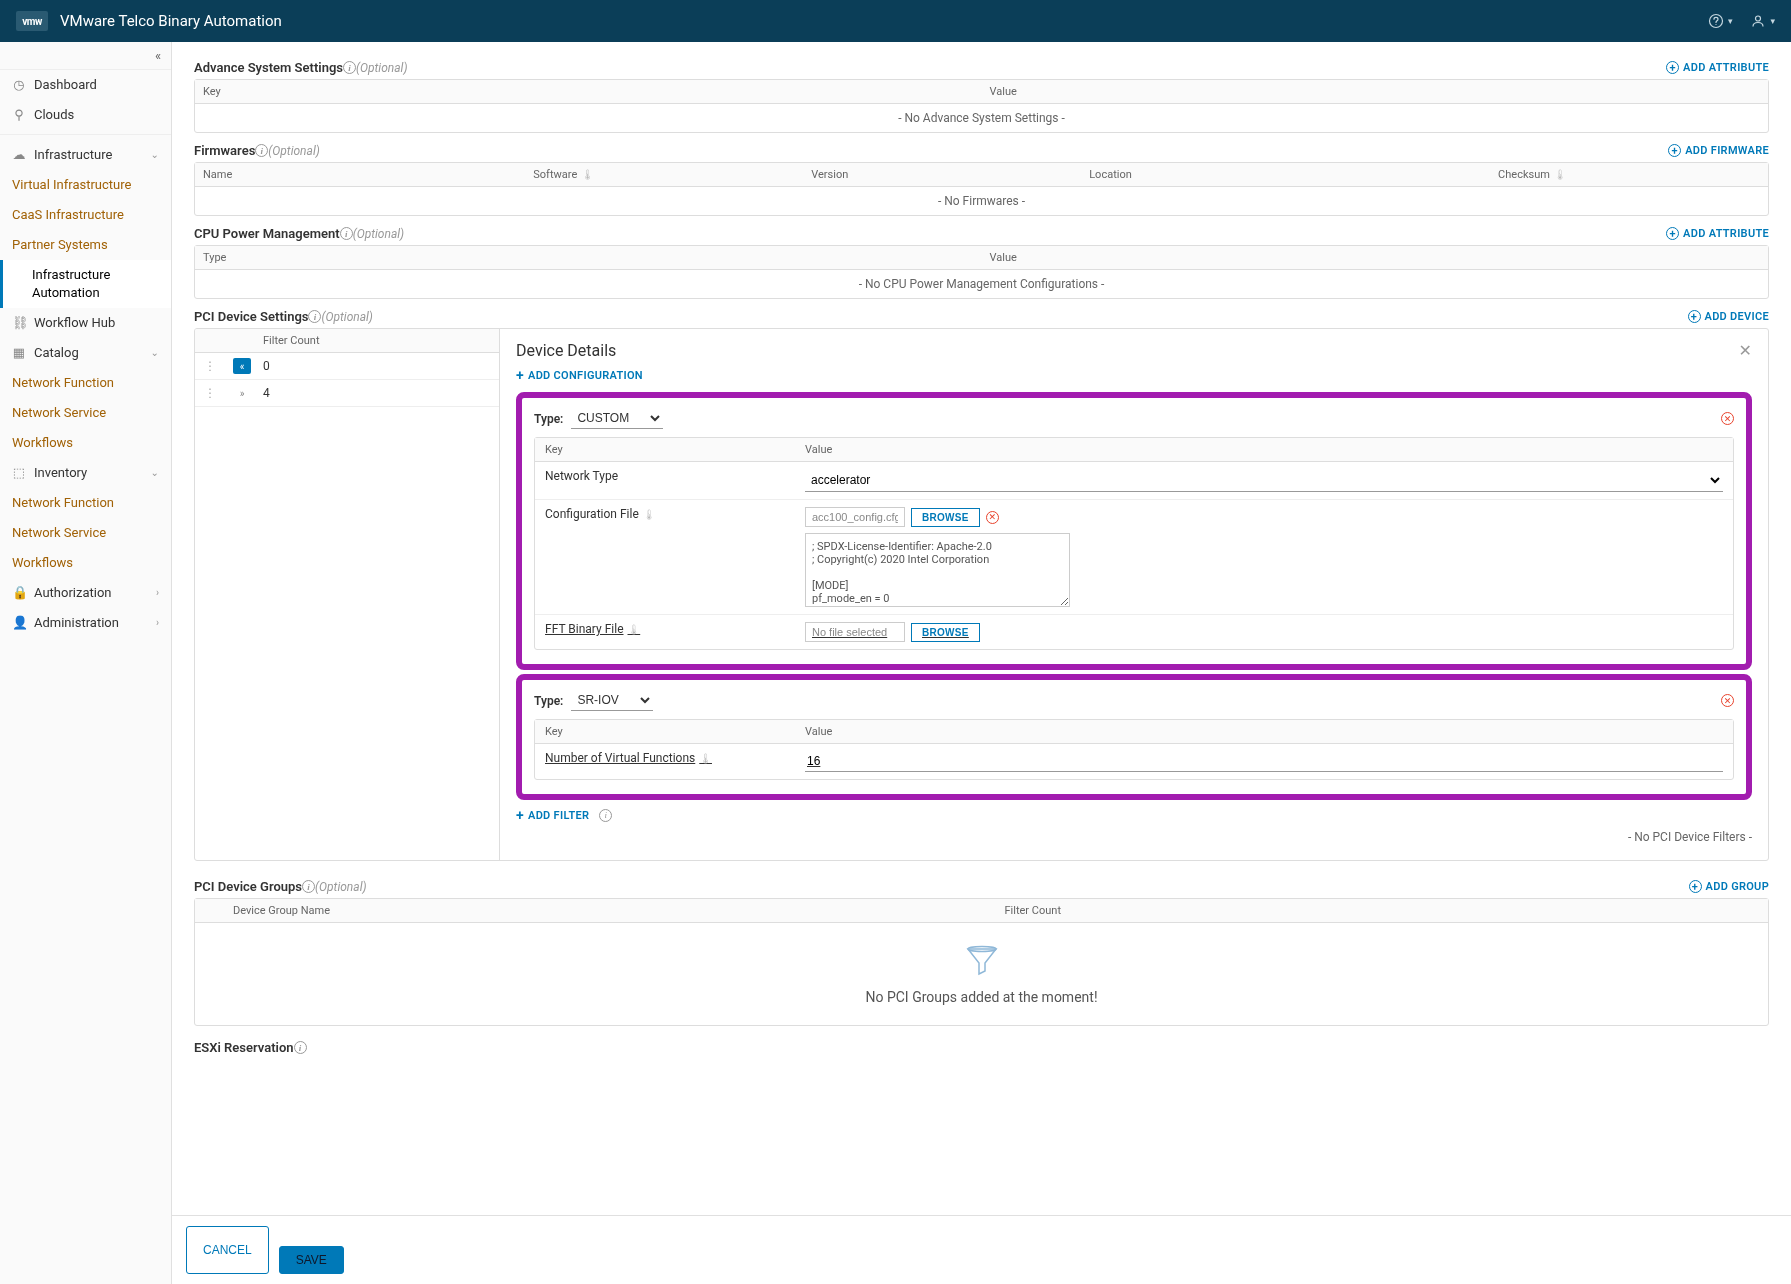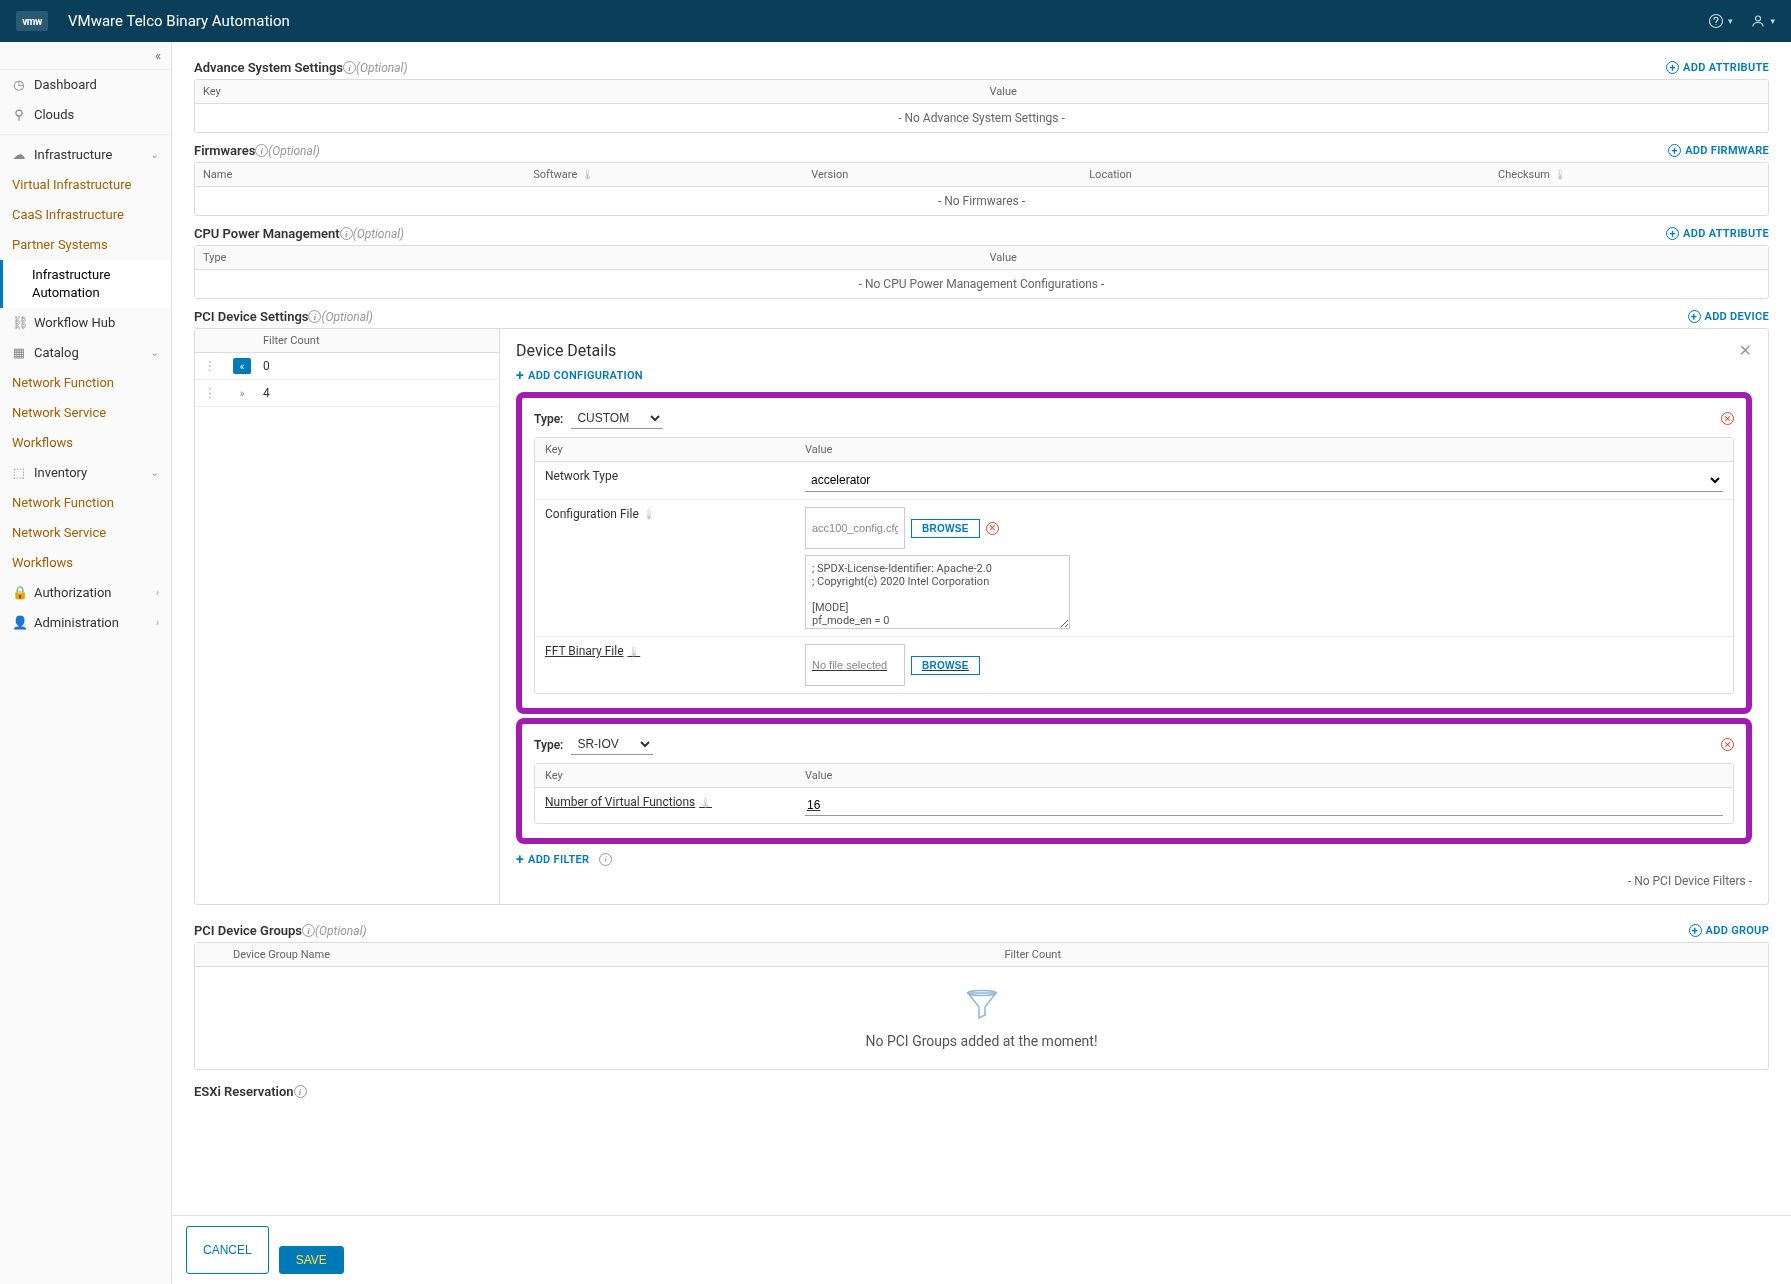--- a/index.html
+++ b/index.html
@@ -1,21 +1,21 @@
 <!DOCTYPE html>
 <html><head>
 <meta charset="utf-8">
 <style>
 * { box-sizing: border-box; margin: 0; padding: 0; }
 html, body { height: 100%; font-family: -apple-system, BlinkMacSystemFont, "Segoe UI", Roboto, "Helvetica Neue", Arial, sans-serif; font-size: 13px; color: #333; background: #fff; }
 .app { display: flex; flex-direction: column; height: 100vh; width: 100%; }
 
 
 .header { background: #0b3e58; color: #fff; height: 42px; display: flex; align-items: center; padding: 0 16px; justify-content: space-between; }
-.header-left { display: flex; align-items: center; gap: 20px; }
+.header-left { display: flex; align-items: center; gap: 12px; }
 .logo-box { background: #2a5a72; color: #fff; font-size: 10px; font-weight: bold; width: 32px; height: 20px; display:flex;align-items:center;justify-content:center;border-radius:2px;letter-spacing:-0.5px;}
 .app-title { font-size: 15px; font-weight: 400; }
 .header-right { display: flex; gap: 18px; align-items: center; color: #c5d7e0; }
 .header-icon { display: inline-flex; align-items:center; gap:4px; cursor:pointer; }
 .chev-down { font-size: 9px; }
 
 
 .body { flex: 1; display: flex; overflow: hidden; }
 
 
@@ -69,36 +69,36 @@
 .kv-head > div { padding:5px 10px;}
 .kv-key-col { width:260px;}
 .kv-row { display:flex; border-bottom:1px solid #eee; font-size:12px; align-items:flex-start;}
 .kv-row:last-child {border-bottom:none;text-decoration:underline;}
 .kv-row > div { padding:7px 10px;}
 .kv-row .kv-key-col { display:flex;align-items:center;gap:4px;}
 .kv-val-col { flex:1; display:flex; flex-direction:column; gap:6px; align-items:flex-start;}
 .sel-input { width:100%; border:none; border-bottom:1px solid #999; font-size:12px; padding:3px 2px; background:transparent;}
 .num-input { width:100%; border:none; border-bottom:1px solid #999; font-size:12px; padding:3px 2px; background:transparent;}
 .file-row { display:flex; align-items:center; gap:6px;}
-.file-input { border:1px solid #ccc; padding:14px 6px; font-size:11px; color:#888; width:100px; background:#fff;}
+.file-input { border:1px solid #ccc; padding:3px 6px; font-size:11px; color:#888; width:100px; background:#fff;}
 .browse-btn { border:1px solid #0079b8; color:#0079b8; background:#fff; font-size:10px; font-weight:600; padding:3px 10px; cursor:pointer; letter-spacing:0.3px;}
 .file-remove-x { color:#e8432d; border:1px solid #e8432d; border-radius:50%; width:13px;height:13px;display:inline-flex;align-items:center;justify-content:center;font-size:9px;cursor:pointer;}
 .textarea-block { width:265px; height:74px; border:1px solid #ccc; font-size:11px; padding:6px; resize:vertical; font-family:inherit; color:#555; overflow-y:scroll;}
 
 .link-row { display:flex; align-items:center; gap:10px; margin:8px 0 4px 0;}
 .filter-empty { text-align:right; color:#666; font-size:12px; padding:4px 0;}
 
 .groups-empty { text-align:center; padding:20px; color:#555; font-size:14px;}
 .funnel-icon { display:block; margin:0 auto 10px;}
 
 
 .footer { border-top:1px solid #e0e0e0; padding:10px 14px; display:flex; gap:10px; background:#fff;}
 .btn { padding:6px 16px; font-size:12px; border-radius:3px; cursor:pointer; font-weight:500;}
 .btn-outline { border:1px solid #0079b8; background:#fff; color:#0079b8;}
-.btn-primary { border:1px solid #0079b8; background:#0079b8; color:#fde047;margin-top:20px;}
+.btn-primary { border:1px solid #0079b8; background:#0079b8; color:#0f172a;margin-top:20px;}
 
 .thermo { font-size:10px; color:#bbb;}
 
 
 .content-scroll::-webkit-scrollbar { width:10px; }
 .content-scroll::-webkit-scrollbar-thumb { background:#ccc; border-radius:5px;}
 </style>
 </head>
 <body>
 

